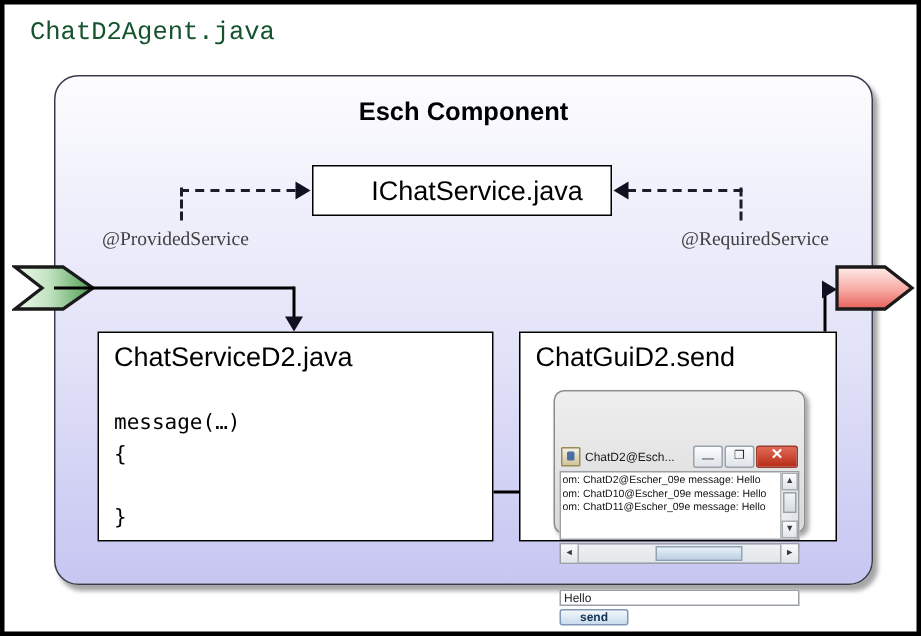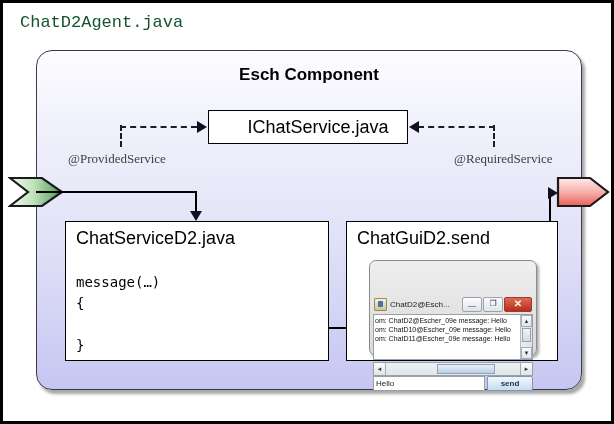--- a/index.html
+++ b/index.html
@@ -219,21 +219,21 @@
     position:absolute;left:50%;top:50%;transform:translate(-50%,-50%);
     font-size:6px;color:#3a3a3a;line-height:1;
   }
   .hs-track{flex:1 1 auto;position:relative;}
   .hs-thumb{
     position:absolute;left:38%;top:1px;bottom:1px;width:42%;
     border:1px solid #8fa3b8;
     background:linear-gradient(to bottom,#e8f0f8,#bcd0e4);
   }
   .inputrow{
-    margin-top:0;height:15px;display:flex;gap:2px;
+    margin-top:17px;height:15px;display:flex;gap:2px;flex-direction:column;
   }
   .txtfield{
     flex:1 1 auto;
     border:1px solid #9aa0a6;
     background:#ffffff;
     font-size:8px;color:#222;
     display:flex;align-items:center;
     padding-left:2px;
     font-family:"Liberation Sans", sans-serif;
   }

